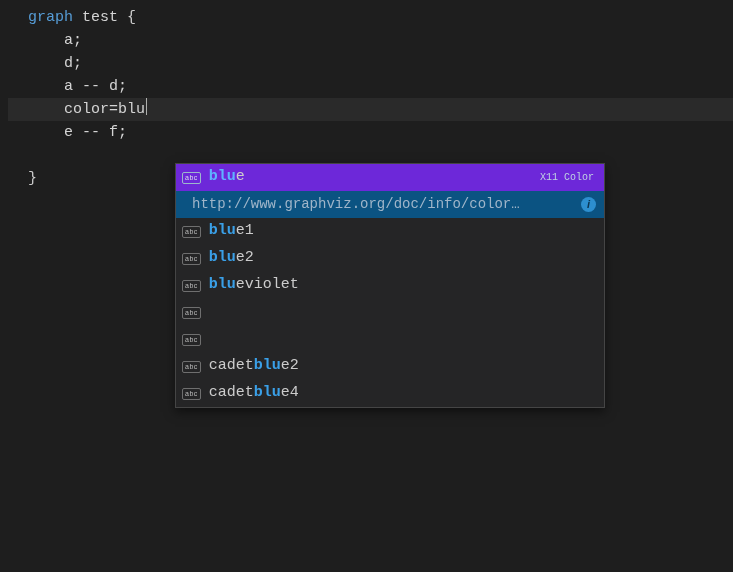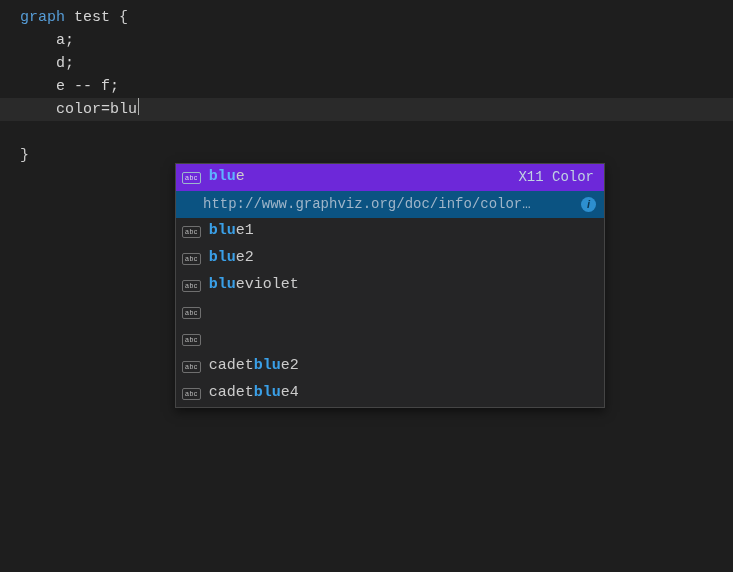--- a/index.html
+++ b/index.html
@@ -15,20 +15,21 @@
     position: relative;
   }
   .editor {
     padding: 6px 0 0 0;
   }
   .code-line {
     padding: 0 20px;
     height: 23px;
     line-height: 23px;
     white-space: pre;
+    margin-left: 8px;
   }
   .code-line.active {
     background: #2a2a2a;
   }
   .kw   { color: #569cd6; }
   .name { color: #d4d4d4; }
   .punc { color: #cccccc; }
   .indent { display:inline-block; width: 4ch; }
   .cursor {
     display:inline-block;
@@ -54,21 +55,21 @@
     padding: 0 10px 0 6px;
     gap:8px;
     color:#cccccc;
     cursor:pointer;
   }
   .sug-row.selected { background:#6d28d9; }
   .sug-detail {
     display:flex;
     align-items:center;
     height:27px;
-    padding: 0 8px 0 27px;
+    padding: 0 8px 0 16px;
     background:#0b5382;
     color:#9fb5c9;
     font-size:14px;
     gap:8px;
     white-space:nowrap;
     overflow:hidden;
   }
   .sug-detail .url { flex:1; overflow:hidden; text-overflow:ellipsis; }
   .abc-icon {
     border:1px solid #6f6f6f;
@@ -80,43 +81,44 @@
     border-radius:2px;
     font-family: sans-serif;
   }
   .sug-row.selected .abc-icon { border-color:#9db7cc; color:#dde; }
   .sug-label { flex:1; white-space:pre; font-family:inherit; }
   .match { color:#3aa0e8; font-weight:600; }
   .sug-row.selected .match { color:#5fb3ff; }
   .sug-kind {
     font-family: "Consolas","Courier New",monospace;
     color:#c0d3e2;
-    font-size:14px;
+    font-size:10px;
   }
   .info-icon {
     width:15px; height:15px; border-radius:50%;
     background:#2d8fcf;
     color:#0b3551;
     font-family:sans-serif;
     font-size:11px;
     line-height:15px;
     text-align:center;
     font-weight:bold;
     font-style:italic;
   }
 </style>
 </head>
 <body>
 
 <div class="editor">
   <div class="code-line"><span class="kw">graph</span> <span class="name">test</span> <span class="punc">{</span></div>
   <div class="code-line"><span class="indent"></span><span>a;</span></div>
   <div class="code-line"><span class="indent"></span><span>d;</span></div>
+  <div class="code-line"><span class="indent"></span><span>a -- d;</span></div>
+  <div class="code-line active"><span class="indent"></span><span>color=</span><span>blu</span><span class="cursor"></span></div>
   <div class="code-line"><span class="indent"></span><span>e -- f;</span></div>
-  <div class="code-line active"><span class="indent"></span><span>color=</span><span>blu</span><span class="cursor"></span></div>
   <div class="code-line"></div>
   <div class="code-line"><span class="punc">}</span></div>
 </div>
 
 <div class="suggest">
   <div class="sug-row selected">
     <span class="abc-icon">abc</span>
     <span class="sug-label"><span class="match">blu</span><span>e</span></span>
     <span class="sug-kind">X11 Color</span>
   </div>

